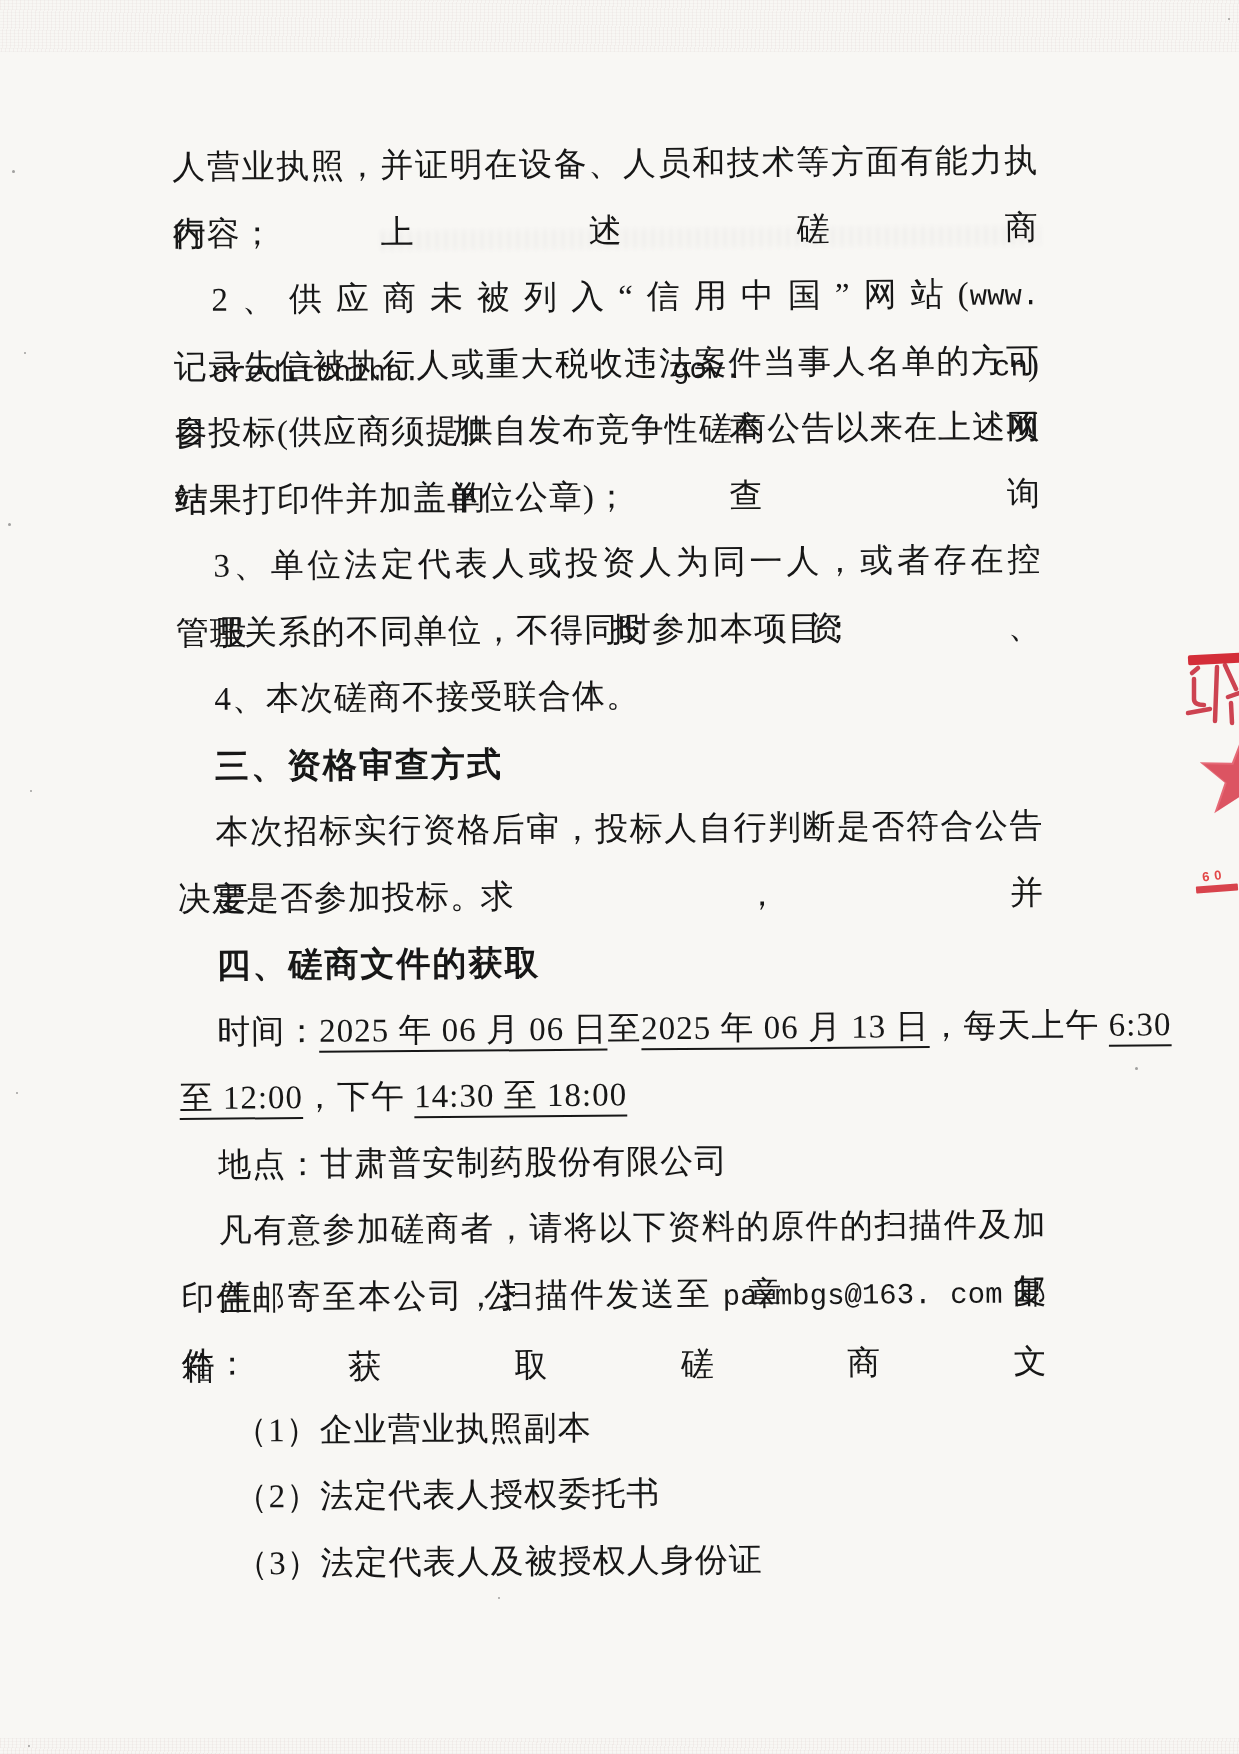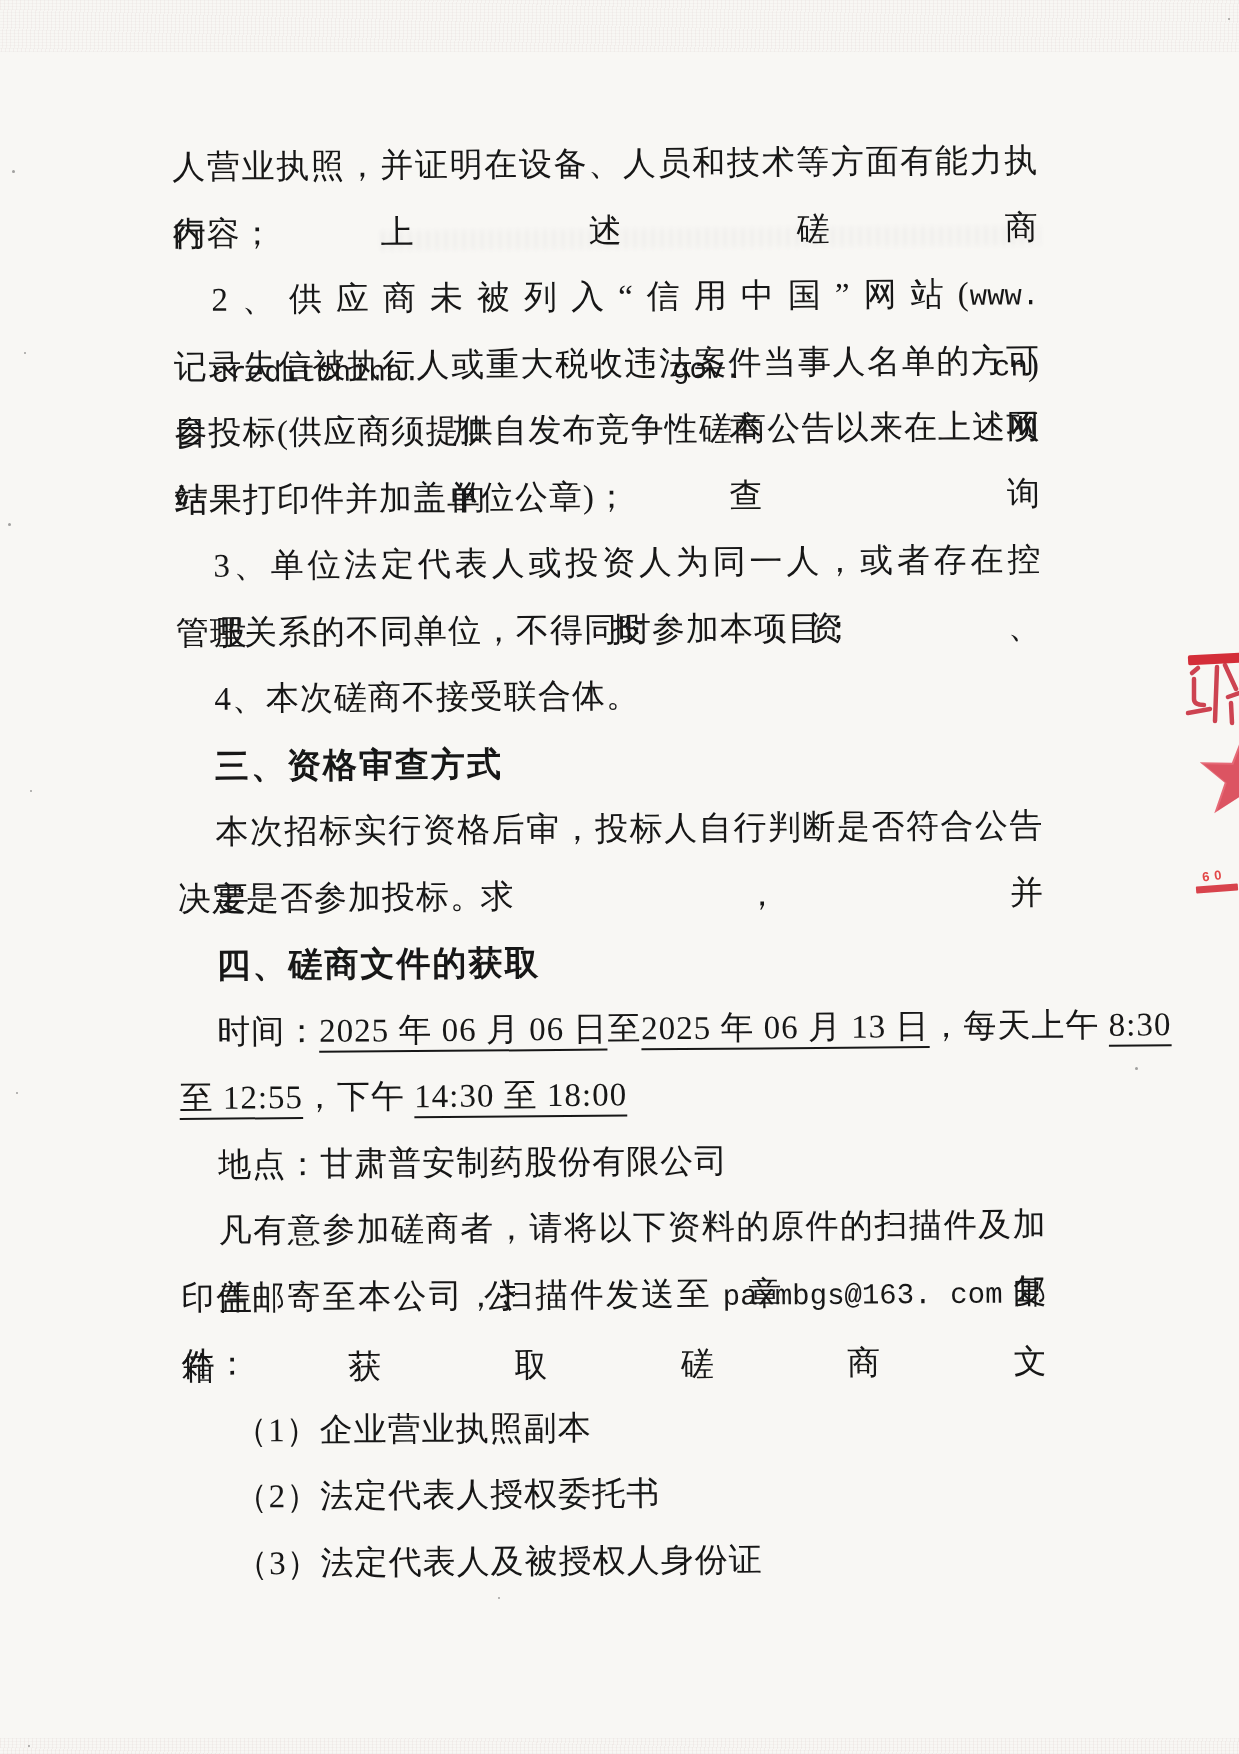--- a/index.html
+++ b/index.html
@@ -76,22 +76,22 @@
     <div class="line fill"><span>记录失信被执行人或重大税收违法案件当事人名单的方可参加本项</span></div>
     <div class="line fill"><span>目投标(供应商须提供自发布竞争性磋商公告以来在上述网站的查询</span></div>
     <div class="line "><span>结果打印件并加盖单位公章)；</span></div>
     <div class="line ind fill"><span>3、单位法定代表人或投资人为同一人，或者存在控股、投资、</span></div>
     <div class="line "><span>管理关系的不同单位，不得同时参加本项目；</span></div>
     <div class="line ind"><span>4、本次磋商不接受联合体。</span></div>
     <div class="line ind bold"><span>三、资格审查方式</span></div>
     <div class="line ind fill"><span>本次招标实行资格后审，投标人自行判断是否符合公告要求，并</span></div>
     <div class="line "><span>决定是否参加投标。</span></div>
     <div class="line ind bold"><span>四、磋商文件的获取</span></div>
-    <div class="line ind"><span>时间：</span><span class="u">2025 年 06 月 06 日</span><span>至</span><span class="u">2025 年 06 月 13 日</span><span>，每天上午 </span><span class="u">8:30</span></div>
-    <div class="line "><span class="u">至 12:55</span><span>，下午 </span><span class="u">14:30 至 18:00</span></div>
+    <div class="line ind"><span>时间：</span><span class="u">2025 年 06 月 06 日</span><span>至</span><span class="u">2025 年 06 月 13 日</span><span>，每天上午 </span><span class="u">6:30</span></div>
+    <div class="line "><span class="u">至 12:00</span><span>，下午 </span><span class="u">14:30 至 18:00</span></div>
     <div class="line ind"><span>地点：甘肃普安制药股份有限公司</span></div>
     <div class="line ind fill"><span>凡有意参加磋商者，请将以下资料的原件的扫描件及加盖公章复</span></div>
     <div class="line fill"><span>印件邮寄至本公司，扫描件发送至 </span><span class="mono">paxmbgs@163. com</span><span> 邮箱获取磋商文</span></div>
     <div class="line "><span>件：</span></div>
     <div class="line list"><span>（1）企业营业执照副本</span></div>
     <div class="line list"><span>（2）法定代表人授权委托书</span></div>
     <div class="line list"><span>（3）法定代表人及被授权人身份证</span></div>
   </main>
 
 <div class="stamp-bar"></div>

